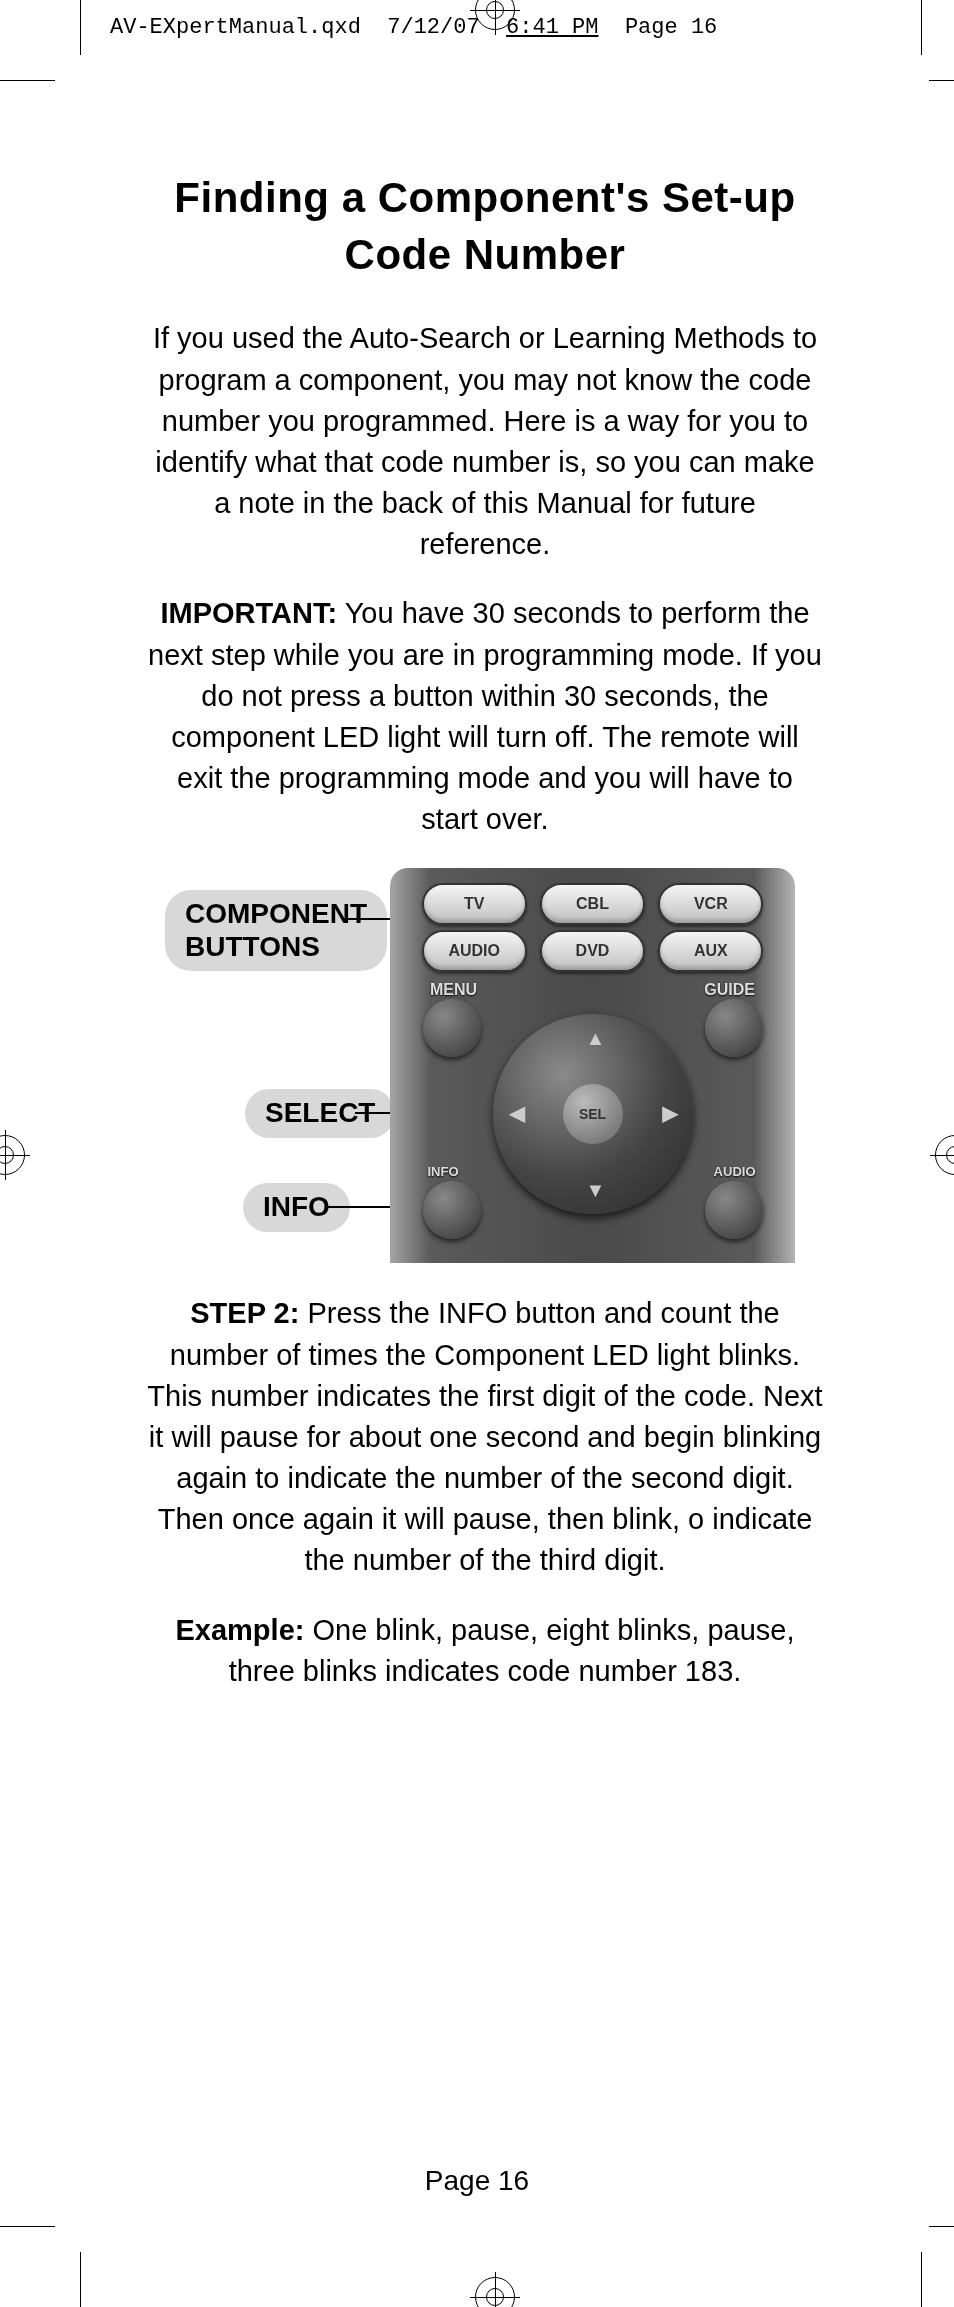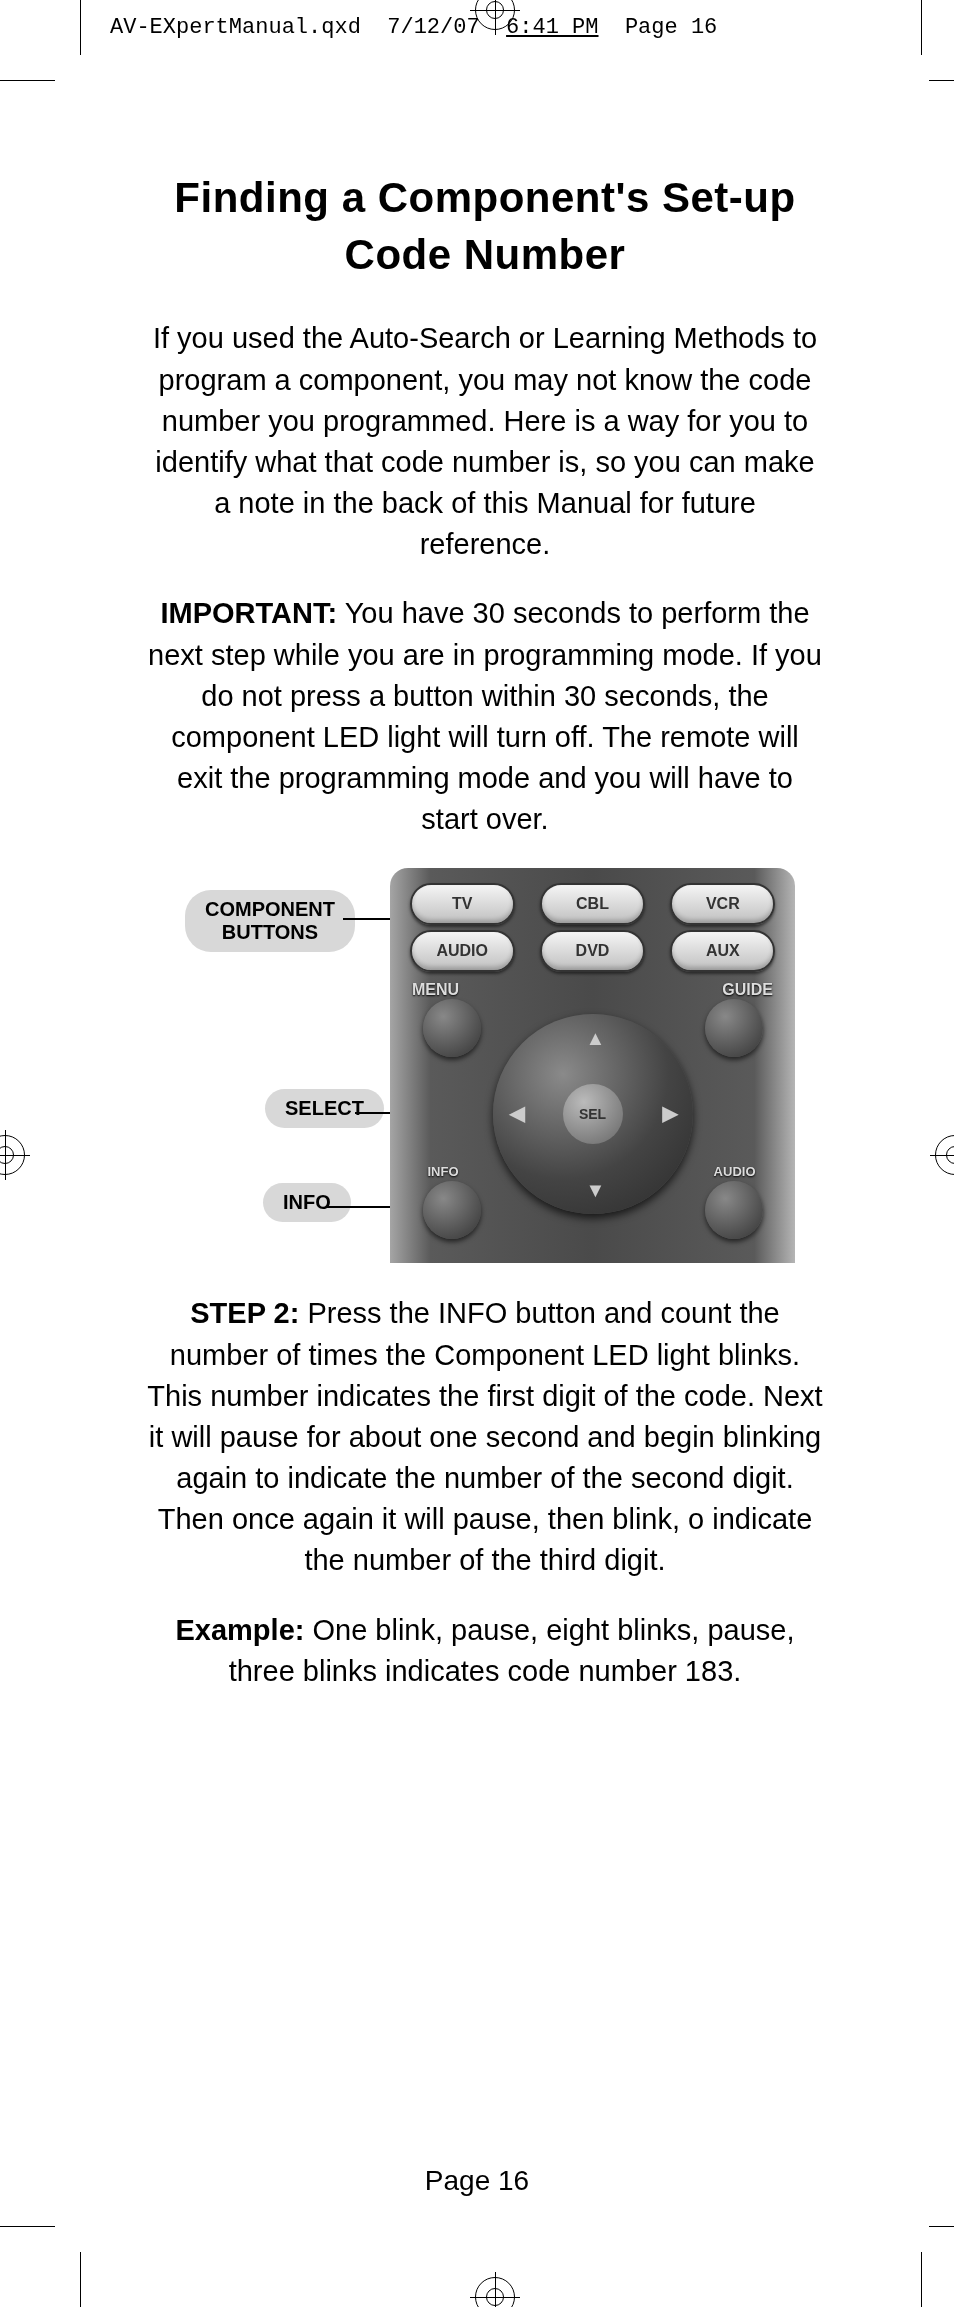--- a/index.html
+++ b/index.html
@@ -65,24 +65,23 @@
     height: 395px;
   }
 
   .callout {
     position: absolute;
     background: #d8d8d8;
     border-radius: 26px;
     padding: 8px 20px;
     font-family: Arial, sans-serif;
     font-weight: bold;
-    font-size: 20px;
-    text-align: center;
+    font-size: 28px;
+    text-align: left;
     line-height: 1.15;
-    margin-left: 20px;
   }
   .callout.comp { left: 20px; top: 22px; }
   .callout.sel { left: 100px; top: 221px; }
   .callout.info { left: 98px; top: 315px; }
 
   .leader {
     position: absolute;
     height: 2px;
     background: #000;
   }
@@ -95,21 +94,21 @@
   }
 
   .remote-body {
     position: absolute;
     right: 30px;
     top: 0;
     width: 405px;
     height: 395px;
     background: linear-gradient(90deg, #a5a5a5 0%, #5a5a5a 10%, #4a4a4a 50%, #5a5a5a 90%, #b5b5b5 100%);
     border-radius: 18px 18px 0 0;
-    padding: 10px 7px;
+    padding: 10px 25px;
     overflow: hidden;
   }
   .btn-row { display: flex; justify-content: space-around; margin: 5px 0; }
   .pill-btn {
     width: 105px; height: 42px;
     background: linear-gradient(180deg,#f5f5f5,#c0c0c0);
     border-radius: 22px;
     border: 2px solid #333;
     display:flex; align-items:center; justify-content:center;
     font-family: Arial; font-weight:bold; font-size:16px; color:#333;

